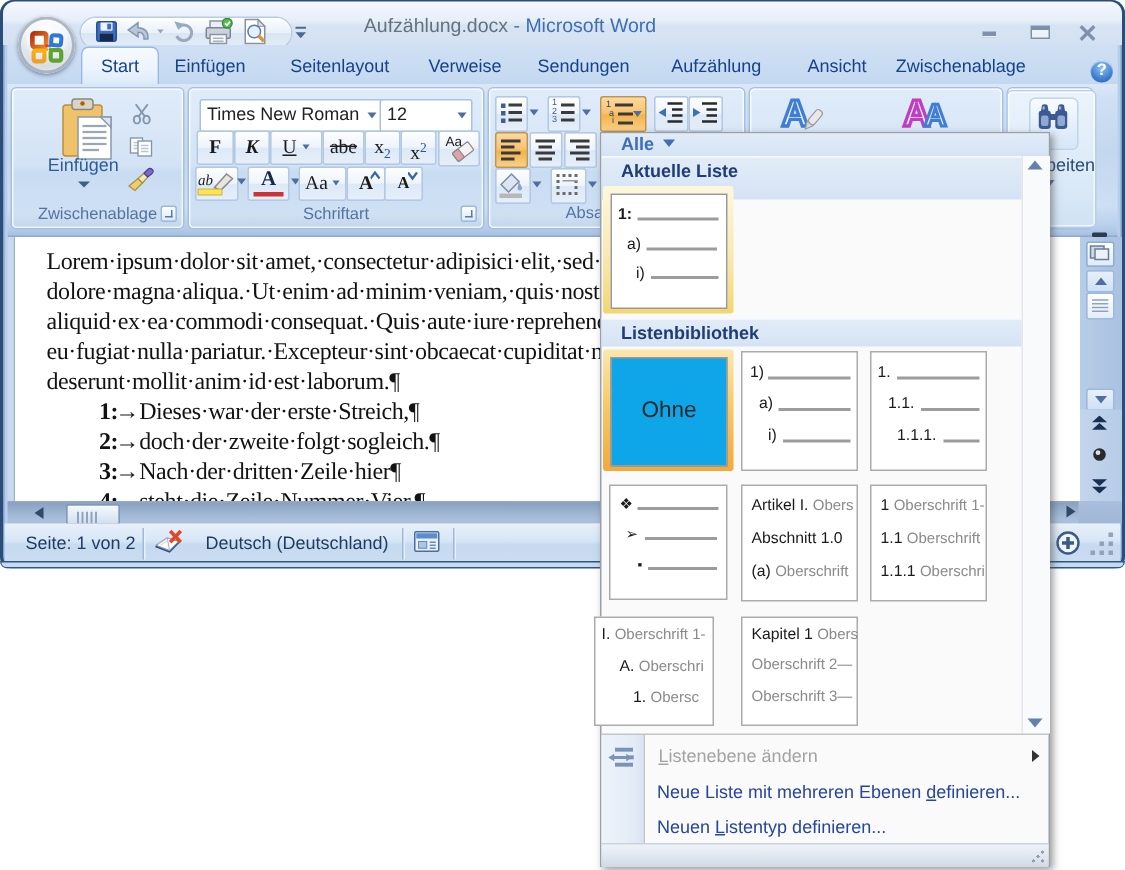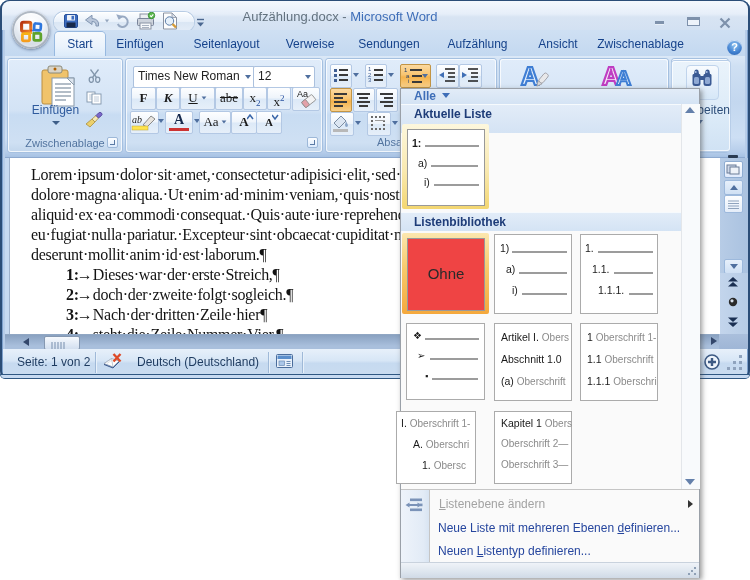--- a/index.html
+++ b/index.html
@@ -171,20 +171,21 @@
 <div class="abs" style="left:727px;top:40px;width:15px;height:15px;border-radius:50%;
   background:radial-gradient(circle at 50% 35%,#8ec4f0,#3f7fd0 60%,#2a5ea8);
   box-shadow:inset 0 1px 1px rgba(255,255,255,.8);color:#fff;font-size:11px;font-weight:bold;text-align:center;line-height:15px;">?</div>
 <div id="ribbon" class="abs"></div>
 
 <div class="grp" style="left:8px;top:59px;width:114px;height:93px;">
   <div class="grplabel">Zwischenablage</div>
     <div class="launcher"></div>
 </div>
 <div class="grp" style="left:126px;top:59px;width:196px;height:93px;">
+  <div class="grplabel">Schriftart</div>
     <div class="launcher"></div>
 </div>
 <div class="grp" style="left:326px;top:59px;width:170px;height:93px;">
   <div style="position:absolute;bottom:4px;left:51px;font-size:11px;color:#52749f;">Absatz</div>
 </div>
 <div class="grp" style="left:500px;top:59px;width:168px;height:93px;"></div>
 <div class="grp" style="left:672px;top:59px;width:56px;height:93px;"></div>
 
 <div class="abs" style="left:36px;top:64px;width:44px;height:60px;">
   <svg width="44" height="60" viewBox="0 0 44 60">
@@ -556,21 +557,21 @@
   <div class="mtext" style="left:4px;top:7px;font-weight:bold;">1:</div>
   <div class="mline" style="left:17px;top:15px;width:54px;"></div>
   <div class="mtext" style="left:10px;top:27px;">a)</div>
   <div class="mline" style="left:23px;top:35px;width:47px;"></div>
   <div class="mtext" style="left:16px;top:46px;">i)</div>
   <div class="mline" style="left:26px;top:54px;width:45px;"></div>
 </div>
 
 <div class="abs" style="left:402px;top:233px;width:87px;height:81px;border-radius:2px;
   background:linear-gradient(#fce7ae,#f8c96a 45%,#f4a83c);border:0;"></div>
-<div class="abs" style="left:407px;top:238px;width:76px;height:71px;background:#ef4444;border:1px solid #999;">
+<div class="abs" style="left:407px;top:238px;width:76px;height:71px;background:#0ea5e9;border:1px solid #999;">
   <div class="mtext" style="left:0;right:0;top:26px;text-align:center;font-size:15px;color:#2a2a2a;">Ohne</div>
 </div>
 <div class="abs mini" style="left:494px;top:234px;width:76px;height:78px;">
   <div class="mtext" style="left:5px;top:7px;">1)</div>
     <div class="mline" style="left:17px;top:16px;width:55px;"></div>
   <div class="mtext" style="left:11px;top:28px;">a)</div>
     <div class="mline" style="left:24px;top:37px;width:48px;"></div>
   <div class="mtext" style="left:17px;top:49px;">i)</div>
     <div class="mline" style="left:27px;top:58px;width:45px;"></div>
 </div>

